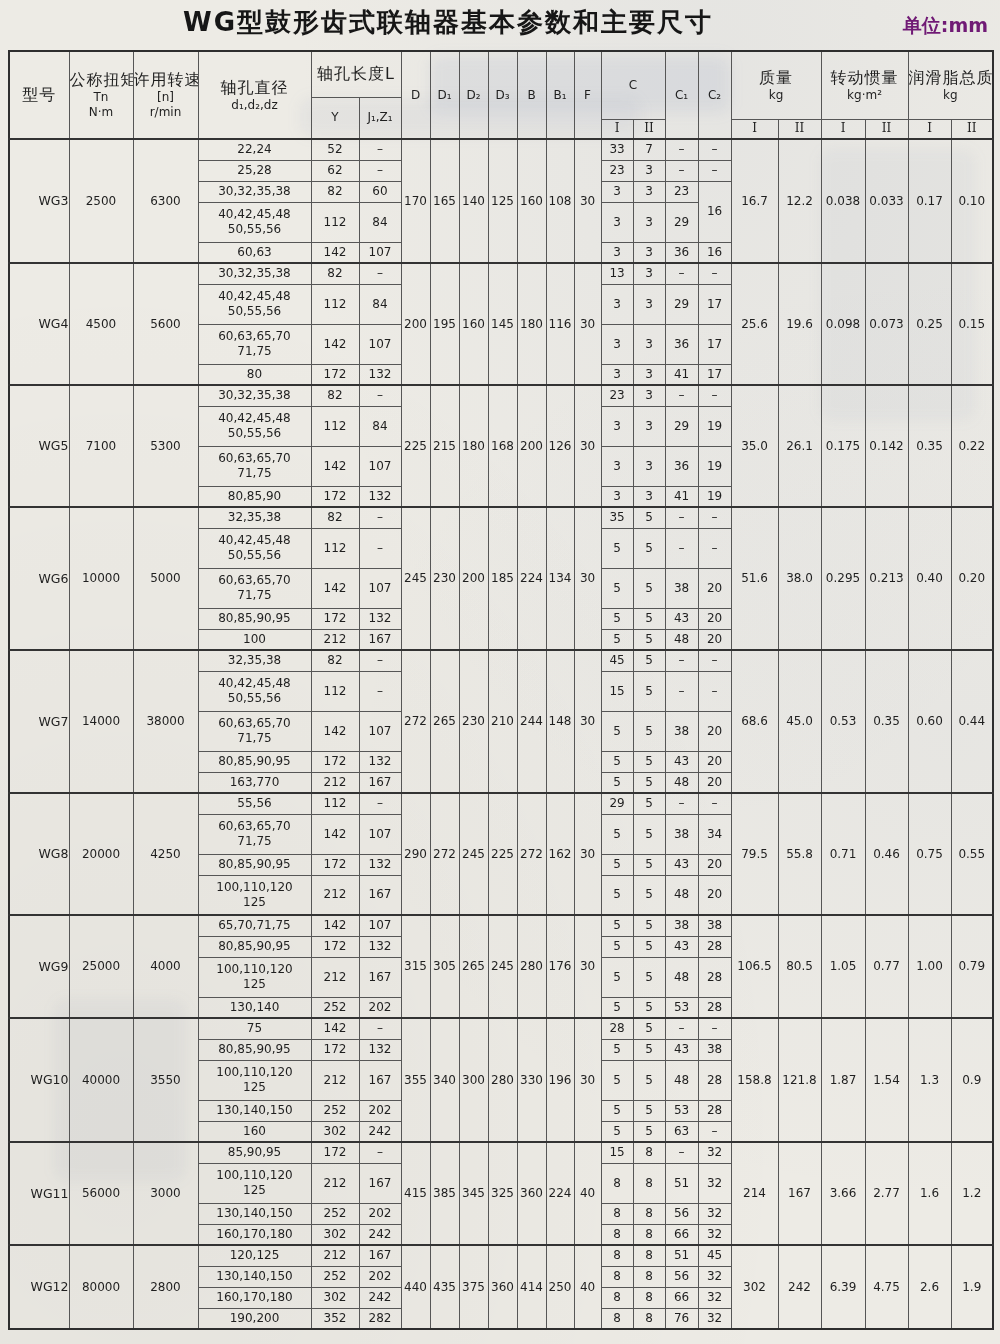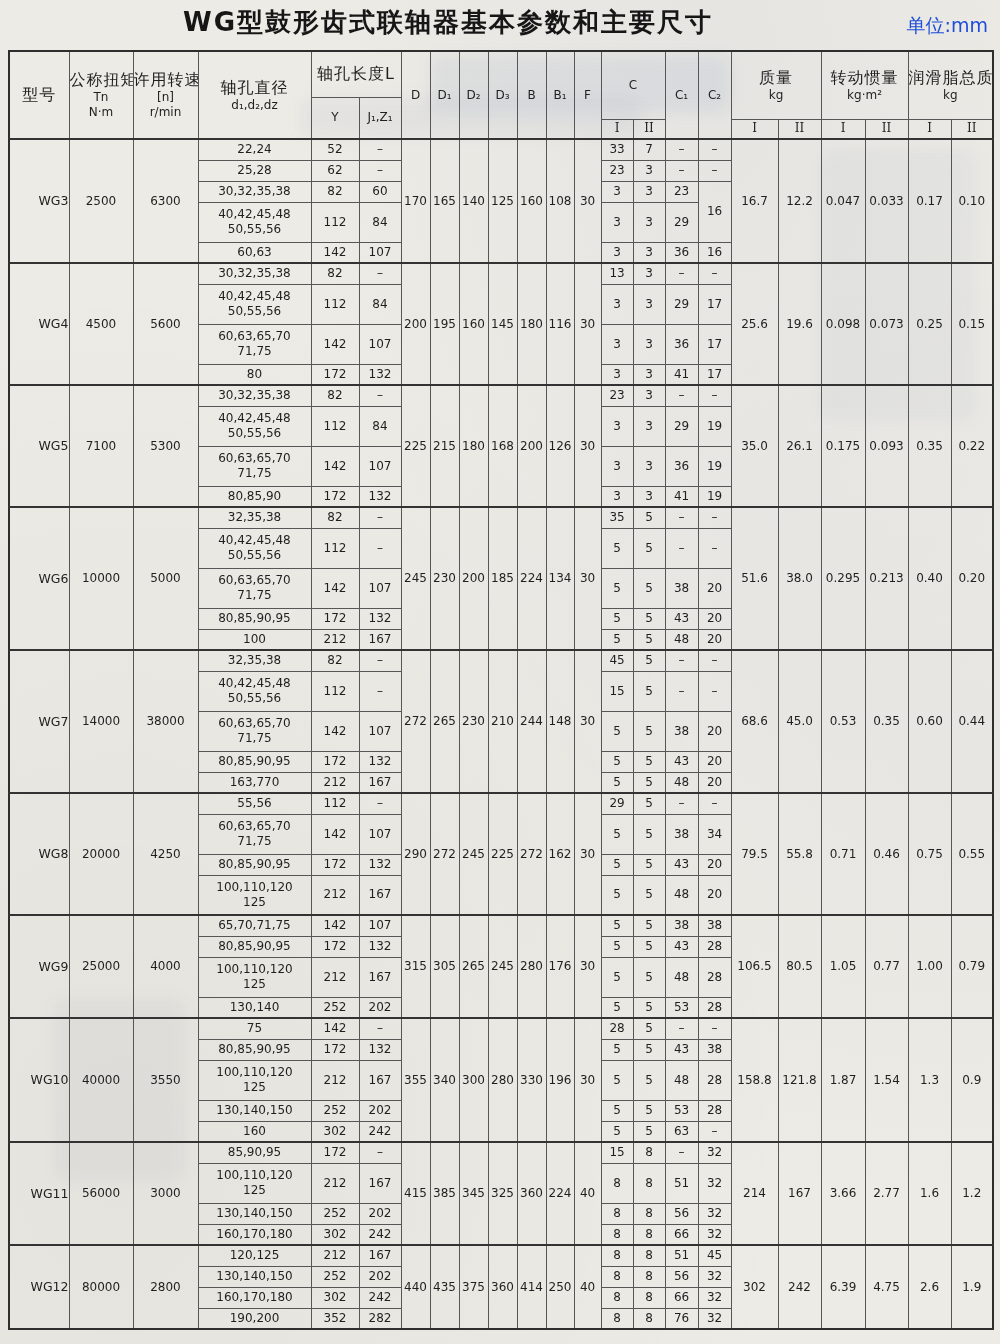--- a/index.html
+++ b/index.html
@@ -18,21 +18,21 @@
   .g2{left:300px;top:98px;width:340px;height:38px;background:rgba(110,130,175,0.07);}
   .g3{left:820px;top:150px;width:155px;height:270px;background:rgba(90,110,150,0.05);}
   .g4{left:55px;top:1000px;width:130px;height:180px;background:rgba(80,100,140,0.05);}
   .title-row{position:absolute;left:0;top:0;width:1000px;height:50px;}
   .page-title{
     position:absolute;left:183px;top:5px;margin:0;
     font-size:26px;font-weight:bold;letter-spacing:2px;color:#161616;white-space:nowrap;
   }
   .unit-label{
     position:absolute;right:12px;top:13px;
-    font-size:19px;font-weight:400;color:#1d4ed8;white-space:nowrap;
+    font-size:19px;font-weight:700;color:#701a75;white-space:nowrap;
   }
   table{
     position:absolute;left:8px;top:50px;width:984px;
     border-collapse:collapse;table-layout:fixed;
     border:2px solid #2e2e2e;
   }
   th,td{
     border:1px solid #565656;
     text-align:center;vertical-align:middle;
     padding:0;font-weight:normal;font-size:12px;line-height:1.25;
@@ -160,21 +160,21 @@
         <td data-name="dim-cell-3" rowspan="5">125</td>
         <td data-name="dim-cell-4" rowspan="5">160</td>
         <td data-name="dim-cell-5" rowspan="5">108</td>
         <td data-name="dim-cell-6" rowspan="5">30</td>
         <td data-name="c-i-cell">33</td>
         <td data-name="c-ii-cell">7</td>
         <td data-name="c1-cell">–</td>
         <td data-name="c2-cell">–</td>
         <td data-name="mass-i-cell" rowspan="5">16.7</td>
         <td data-name="mass-ii-cell" rowspan="5">12.2</td>
-        <td data-name="inertia-i-cell" rowspan="5">0.047</td>
+        <td data-name="inertia-i-cell" rowspan="5">0.038</td>
         <td data-name="inertia-ii-cell" rowspan="5">0.033</td>
         <td data-name="grease-i-cell" rowspan="5">0.17</td>
         <td data-name="grease-ii-cell" rowspan="5">0.10</td>
       </tr>
       <tr data-name="table-row" class="short">
         <td data-name="bore-cell">
           <div>25,28</div>
         </td>
         <td data-name="length-y-cell">62</td>
         <td data-name="length-jz-cell">–</td>
@@ -294,21 +294,21 @@
         <td data-name="dim-cell-4" rowspan="4">200</td>
         <td data-name="dim-cell-5" rowspan="4">126</td>
         <td data-name="dim-cell-6" rowspan="4">30</td>
         <td data-name="c-i-cell">23</td>
         <td data-name="c-ii-cell">3</td>
         <td data-name="c1-cell">–</td>
         <td data-name="c2-cell">–</td>
         <td data-name="mass-i-cell" rowspan="4">35.0</td>
         <td data-name="mass-ii-cell" rowspan="4">26.1</td>
         <td data-name="inertia-i-cell" rowspan="4">0.175</td>
-        <td data-name="inertia-ii-cell" rowspan="4">0.093</td>
+        <td data-name="inertia-ii-cell" rowspan="4">0.142</td>
         <td data-name="grease-i-cell" rowspan="4">0.35</td>
         <td data-name="grease-ii-cell" rowspan="4">0.22</td>
       </tr>
       <tr data-name="table-row" class="tall">
         <td data-name="bore-cell">
           <div>40,42,45,48</div>
           <div>50,55,56</div>
         </td>
         <td data-name="length-y-cell">112</td>
         <td data-name="length-jz-cell">84</td>

